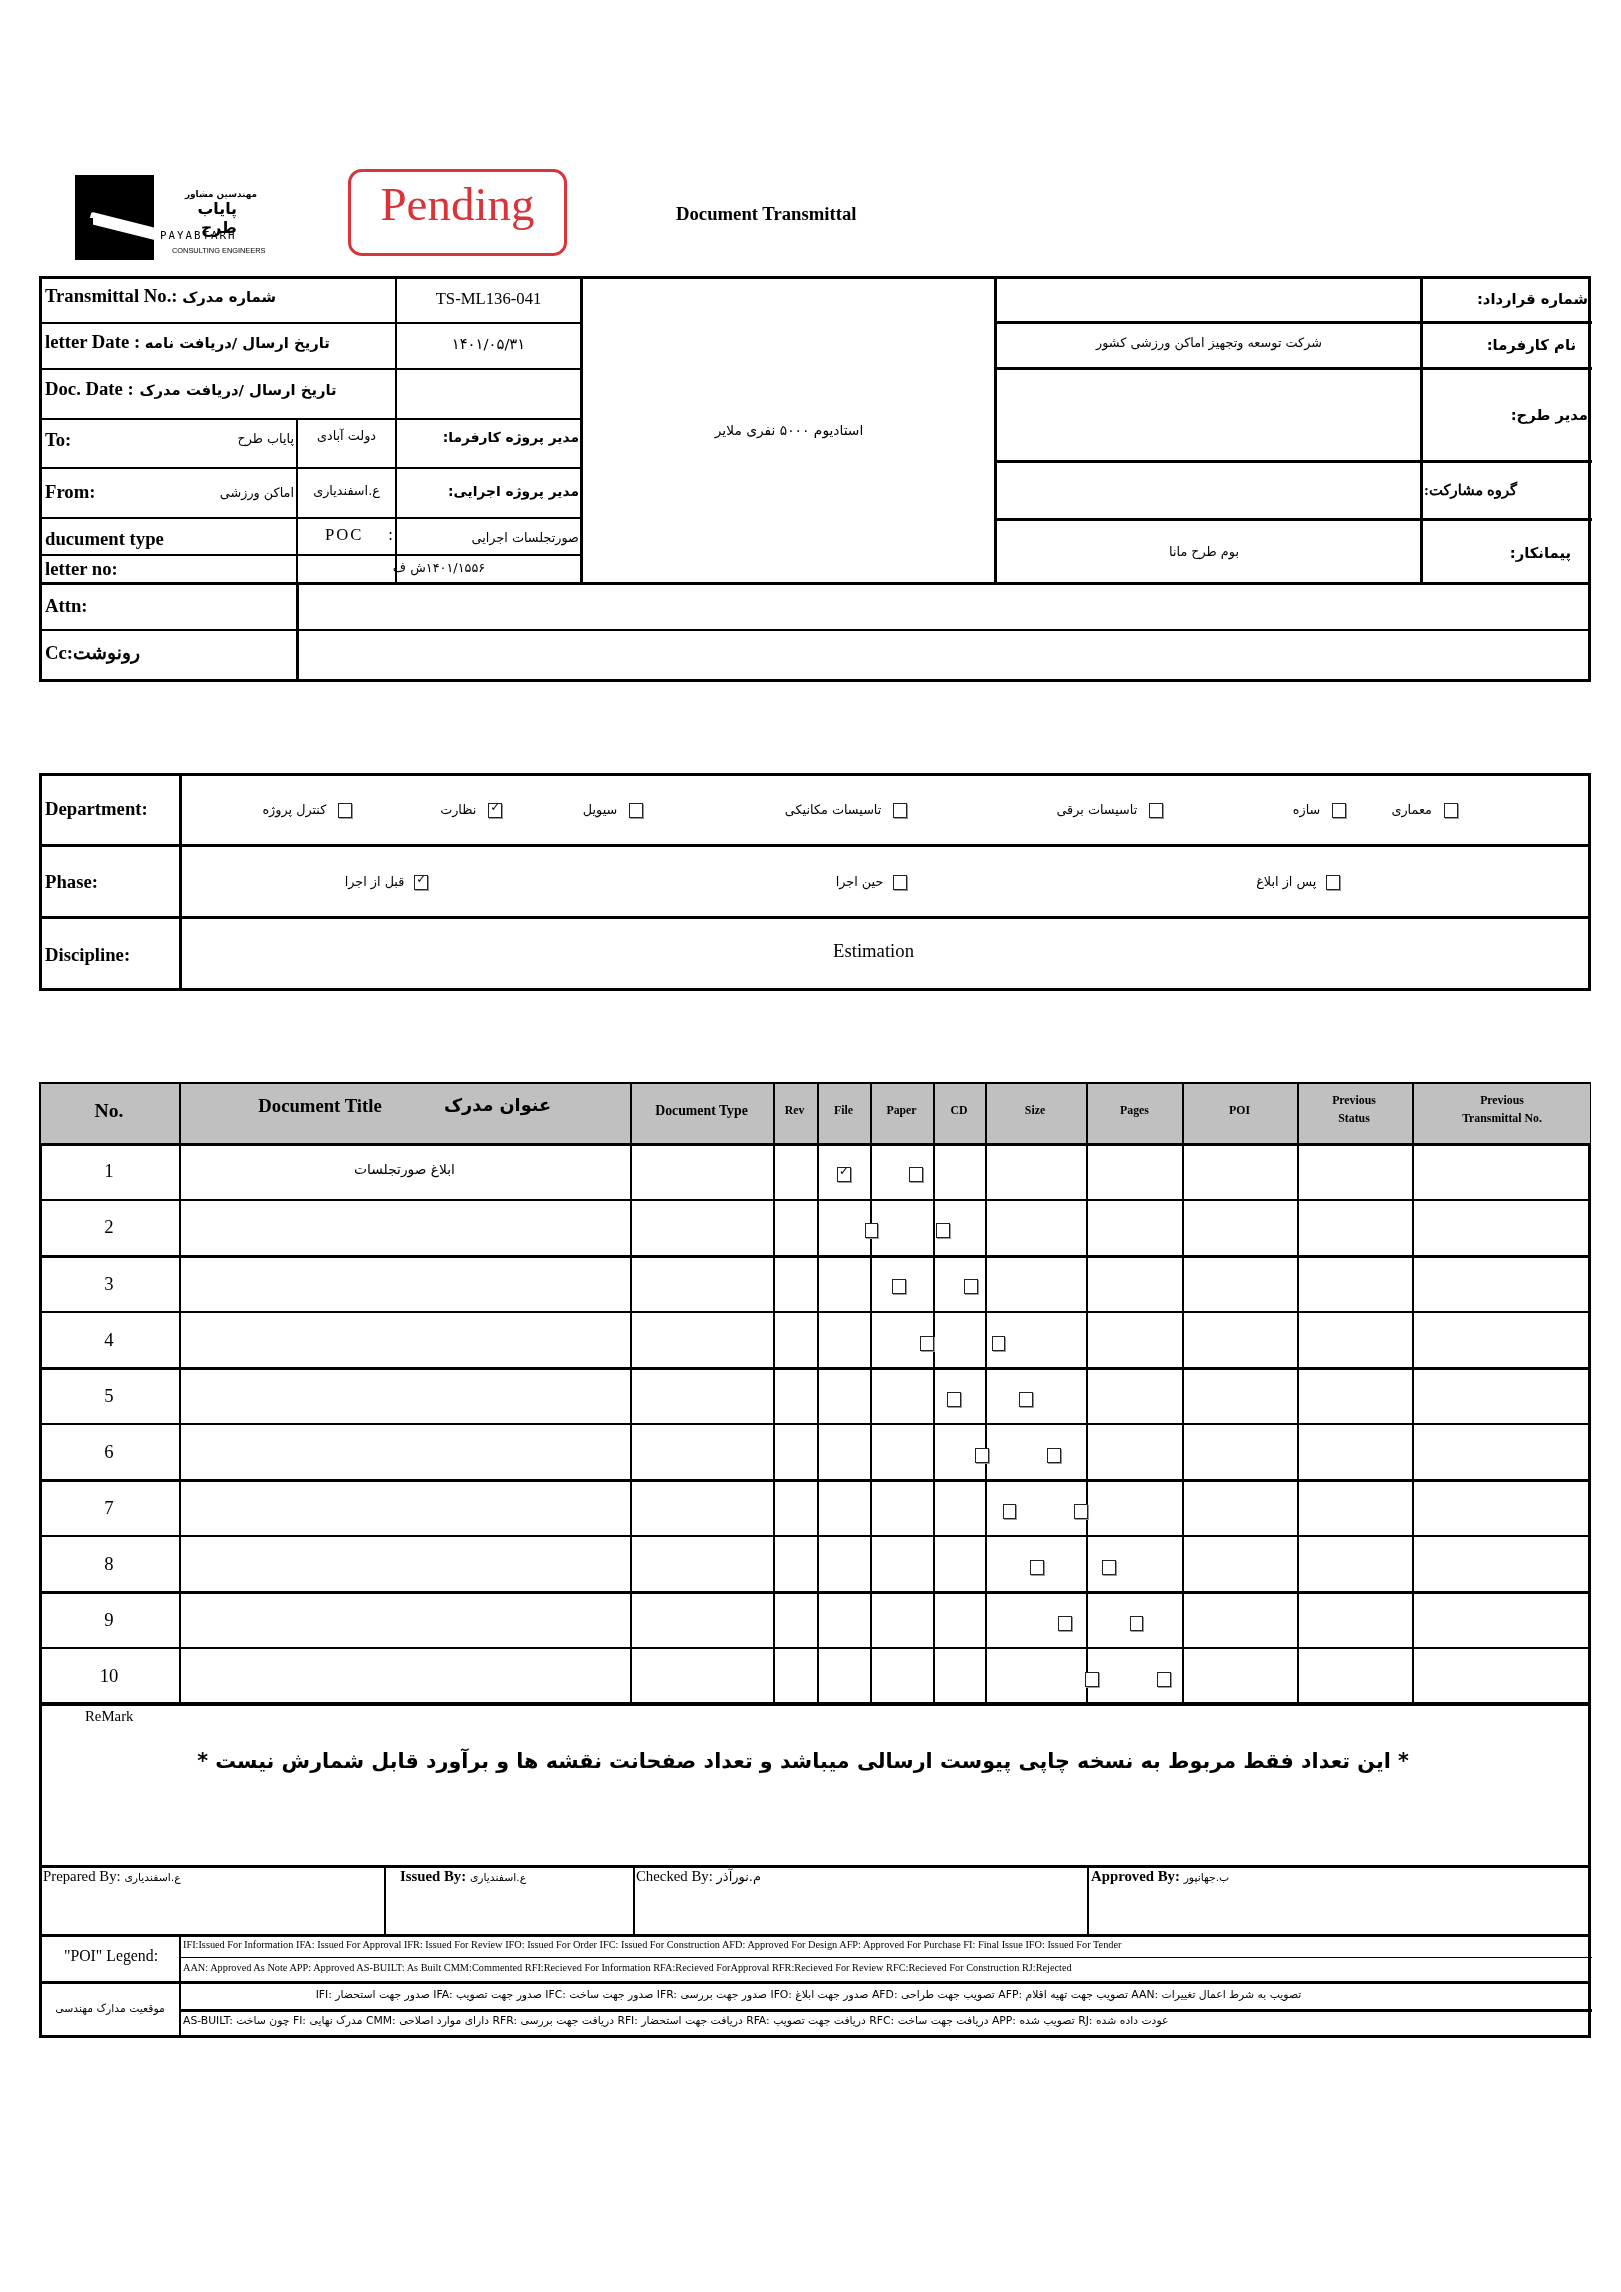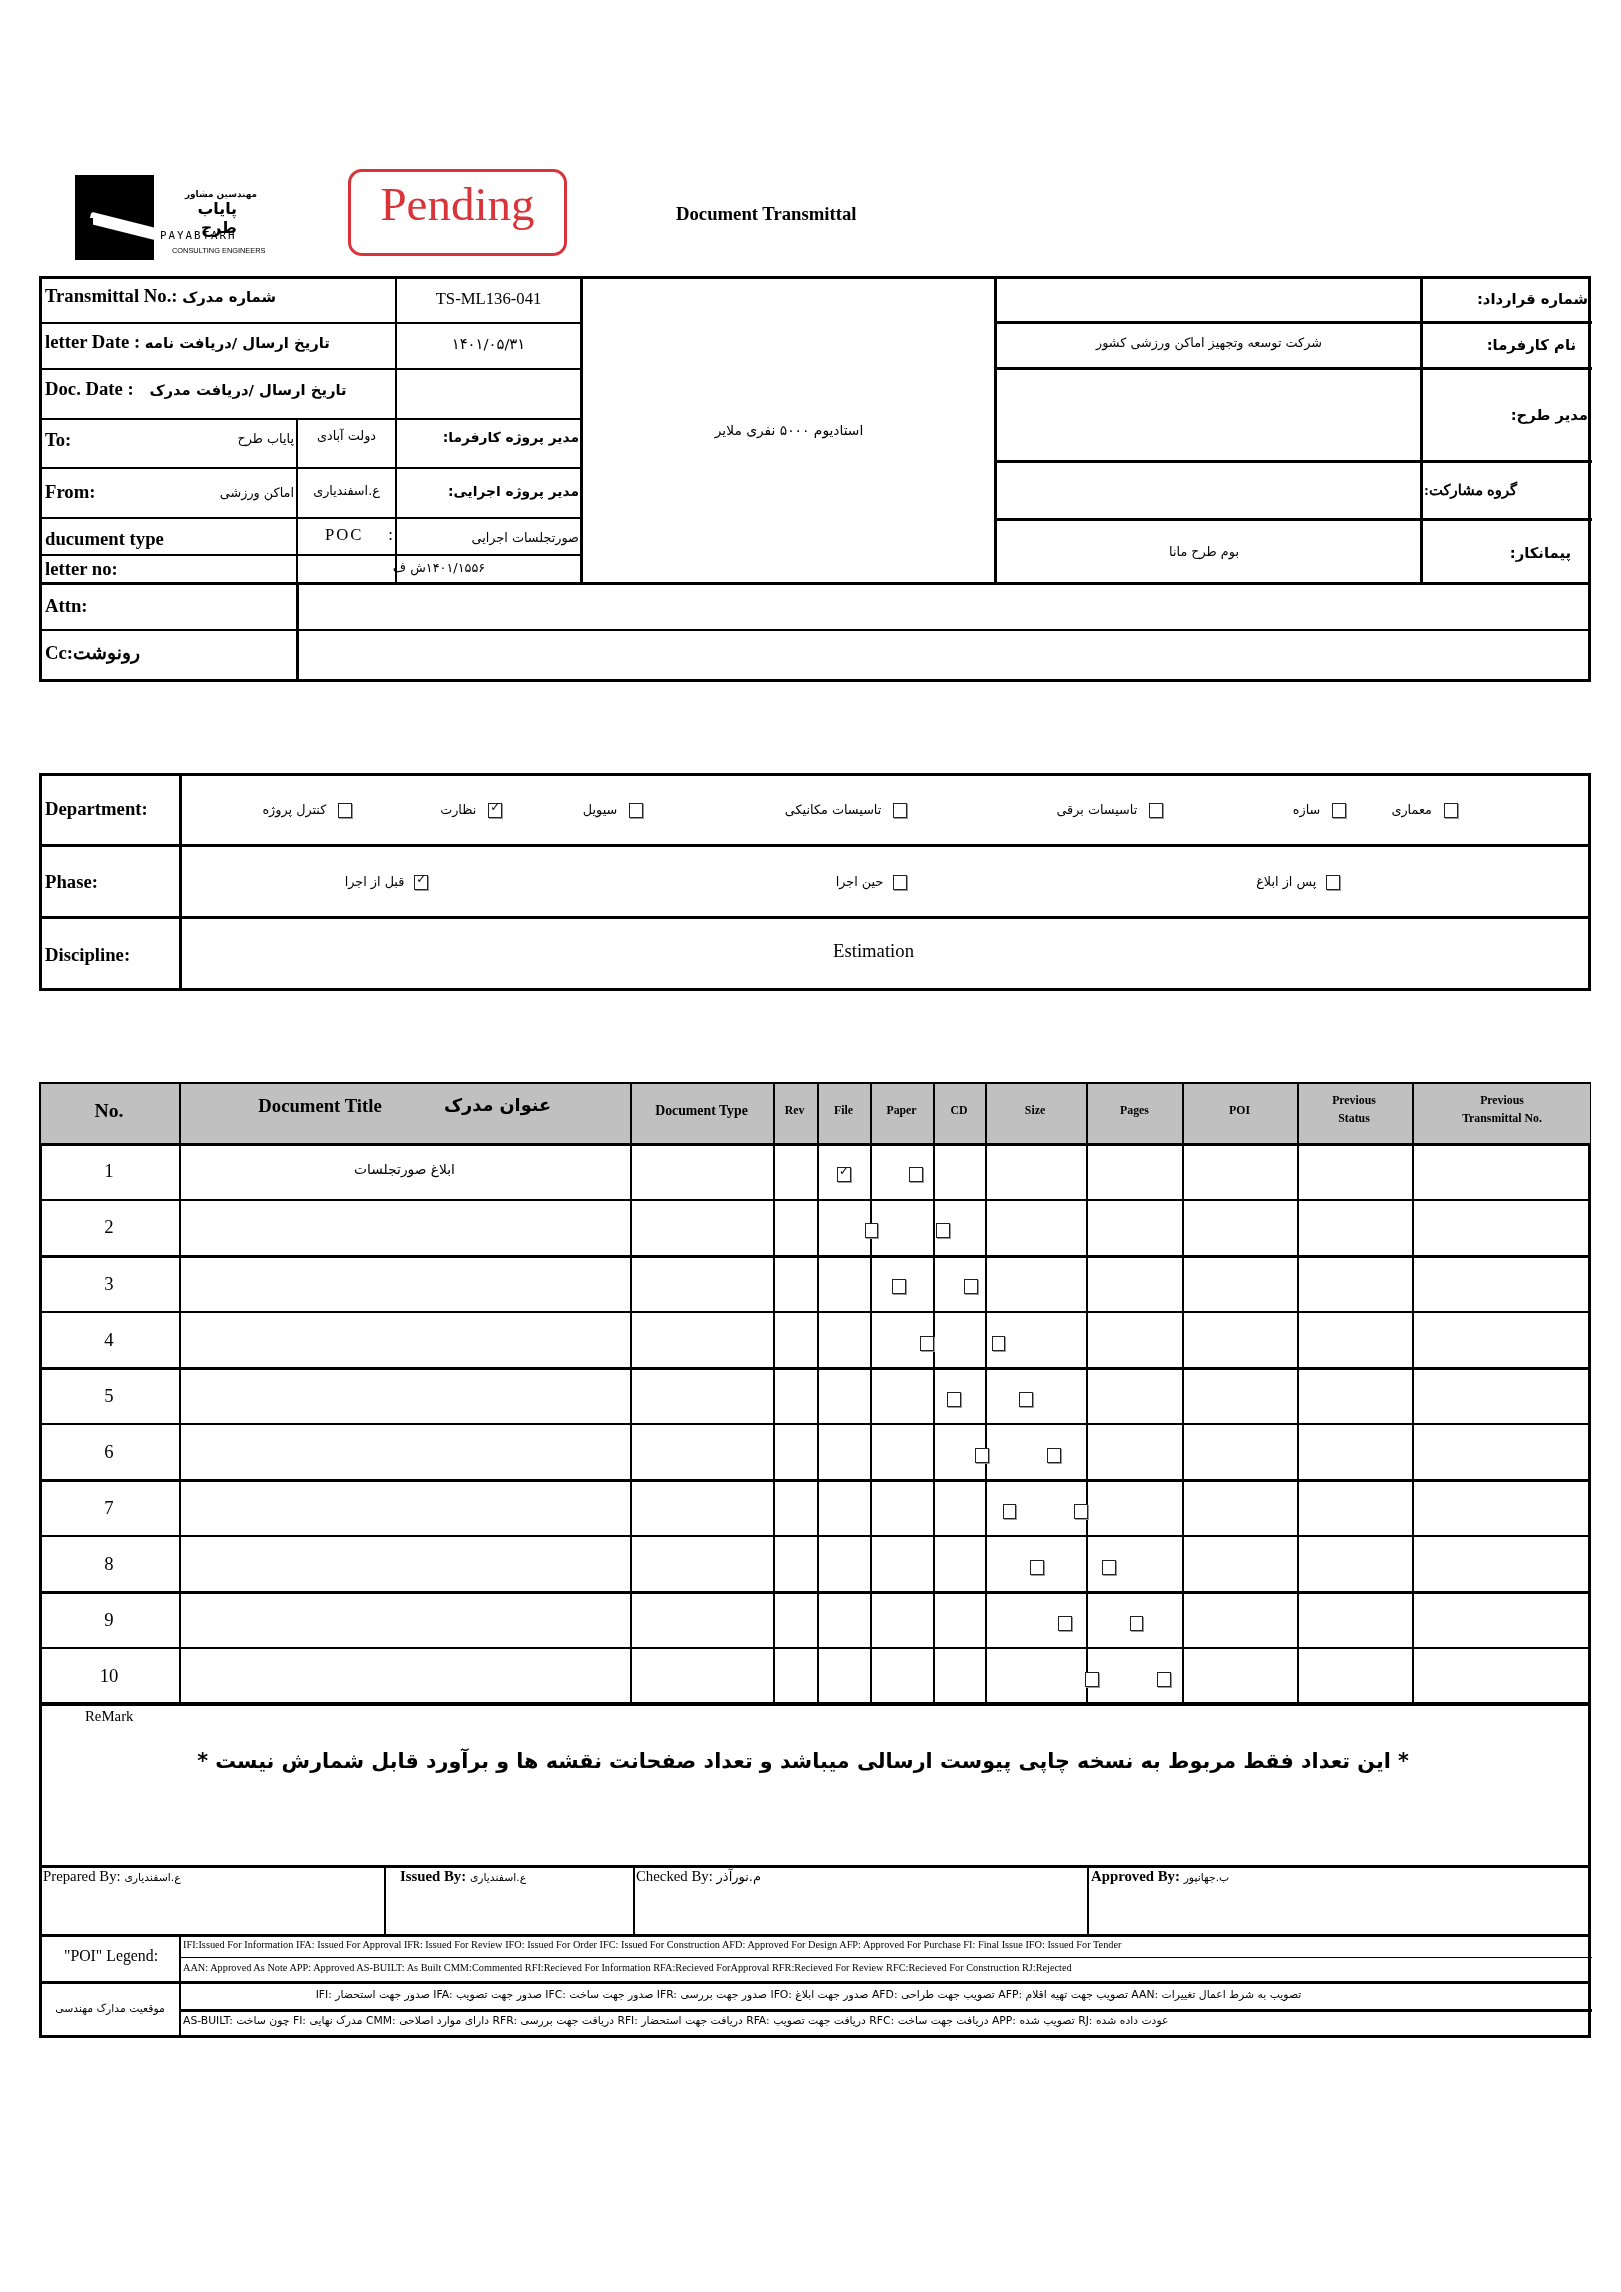--- a/index.html
+++ b/index.html
@@ -63,21 +63,21 @@
 <div class="cell-text" style="left:396px;top:289px;width:185px;text-align:center;font-size:16.7px;">TS-ML136-041</div>
 
 <div class="cell-text b" style="left:45px;top:331px;font-size:18.7px;">
   <span>letter Date  :</span>
   <span class="rtl" style="font-family:'DejaVu Sans',sans-serif;font-size:14.8px;">تاریخ ارسال /دریافت نامه</span>
 </div>
 <div class="cell-text" style="left:396px;top:335px;width:185px;text-align:center;font-size:14.8px;font-family:'DejaVu Sans',sans-serif;">۱۴۰۱/۰۵/۳۱</div>
 
 <div class="cell-text b" style="left:45px;top:378px;font-size:18.7px;">
   <span>Doc. Date :</span>
-  <span class="rtl" style="font-family:'DejaVu Sans',sans-serif;font-size:14.8px;margin-left:11px;">تاریخ ارسال /دریافت مدرک</span>
+  <span class="rtl" style="font-family:'DejaVu Sans',sans-serif;font-size:14.8px;margin-left:1px;">تاریخ ارسال /دریافت مدرک</span>
 </div>
 <div class="cell-text" style="left:396px;top:382px;width:185px;text-align:center;"></div>
 
 <div class="cell-text b" style="left:45px;top:429px;font-size:18.7px;">To:</div>
 <div class="cell-text rtl" style="left:197px;top:431px;width:97px;text-align:right;font-size:12.8px;font-family:'DejaVu Sans',sans-serif;">پایاب طرح</div>
 <div class="cell-text rtl" style="left:299px;top:428px;width:95px;text-align:center;font-size:12.8px;font-family:'DejaVu Sans',sans-serif;">دولت آبادی</div>
 <div class="cell-text rtl b" style="left:398px;top:429px;width:181px;text-align:right;font-size:13.8px;font-family:'DejaVu Sans',sans-serif;">مدیر پروژه کارفرما:</div>
 
 <div class="cell-text b" style="left:45px;top:481px;font-size:18.7px;">From:</div>
 <div class="cell-text rtl" style="left:197px;top:485px;width:97px;text-align:right;font-size:12.8px;font-family:'DejaVu Sans',sans-serif;">اماکن ورزشی</div>

